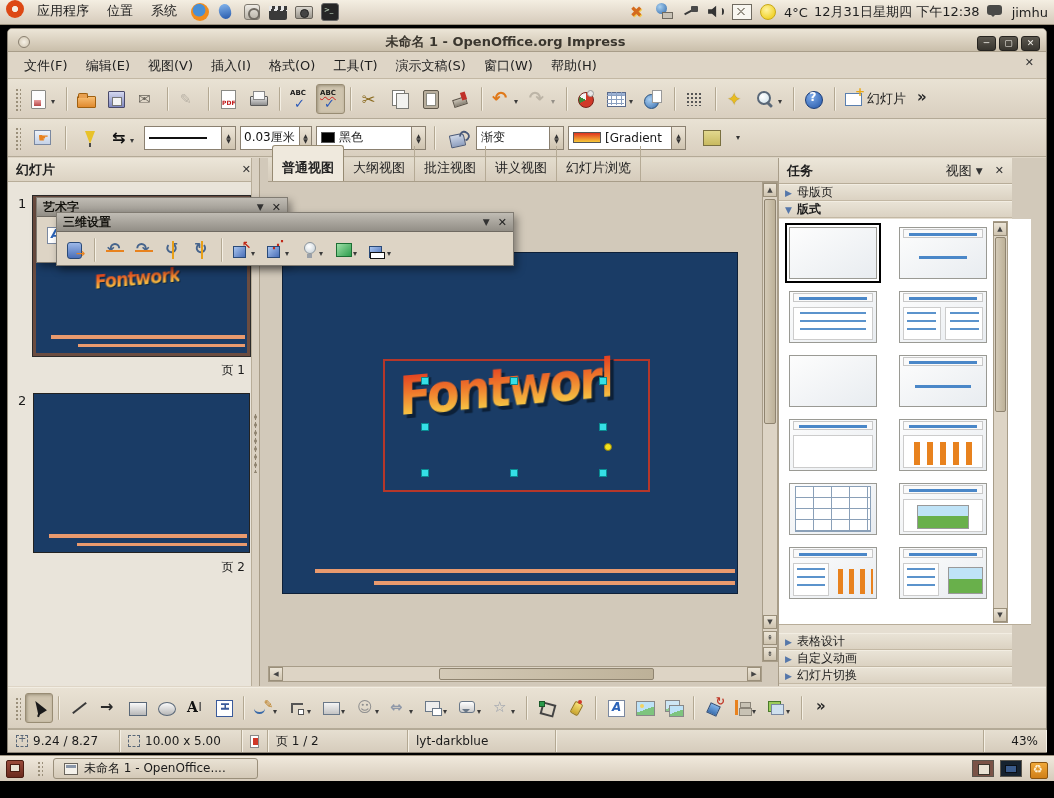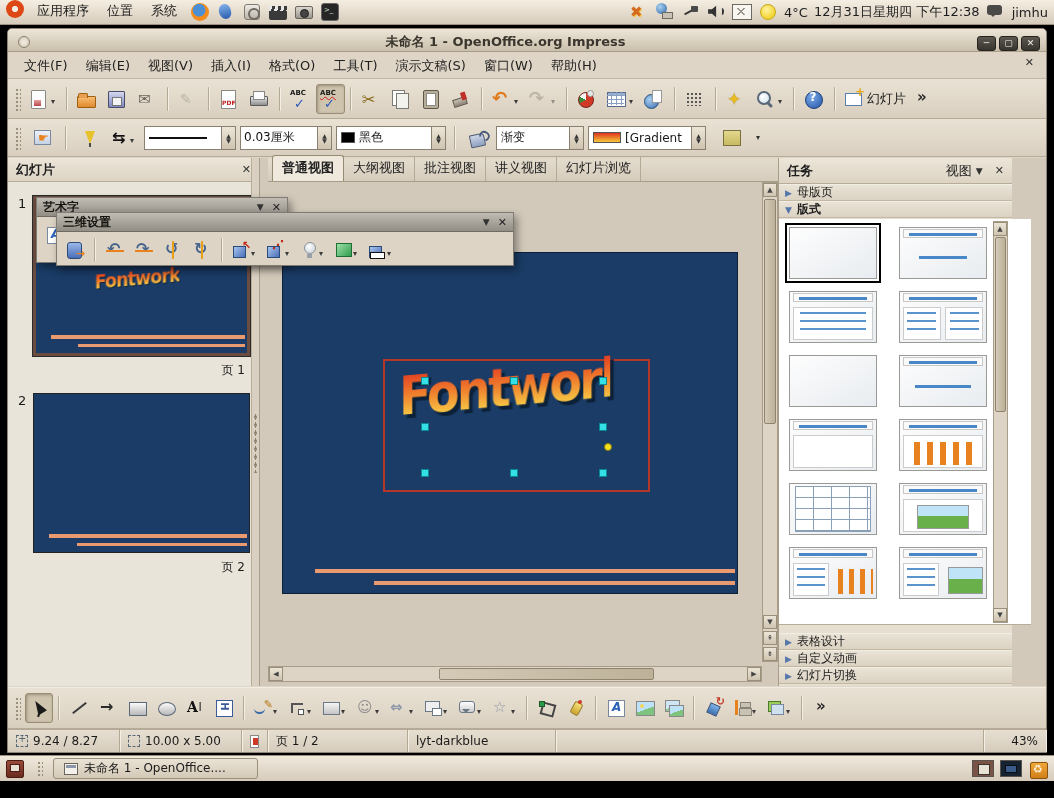--- a/index.html
+++ b/index.html
@@ -172,21 +172,21 @@
   .sline2{left:20%;bottom:4%;height:3px;}
   .plabel{text-align:right;font-size:12px;color:#1a1a1a;margin:6px 6px 0 0;}
   .splitter{position:absolute;right:0;top:0;width:8px;height:528px;background:#d9d0c1;border-left:1px solid #b8ad99;}
   .splitter::after{content:"";position:absolute;left:2px;top:255px;width:3px;height:60px;
     background-image:radial-gradient(#8f8470 1px,transparent 1.2px);background-size:3px 8px;}
 
   
   .canvas{position:absolute;left:260px;top:0;width:510px;height:528px;background:#d2c9ba;}
   .vtabs{position:absolute;left:0;top:0;right:0;height:24px;display:flex;align-items:flex-end;
     background:linear-gradient(#e3dccd,#d6ccbc);border-bottom:1px solid #a89d89;padding-left:4px;}
-  .vtab{font-size:13px;color:#222;padding:3px 9px 4px;border-right:1px solid #b5aa95;white-space:nowrap;}
+  .vtab{font-size:13px;color:#222;padding:13px 9px 4px;border-right:1px solid #b5aa95;white-space:nowrap;}
   .vtab.active{background:#efe9dd;font-weight:bold;border:1px solid #968a72;border-bottom:none;border-radius:3px 3px 0 0;}
   .slide{position:absolute;left:14px;top:94px;width:456px;height:342px;background:#1a3c66;border:1px solid #0e2038;}
   .redframe{position:absolute;left:100px;top:106px;width:267px;height:133px;border:2px solid #b5372a;}
   .fwmain{position:absolute;left:116px;top:112px;width:240px;text-align:center;font-size:54px;font-weight:bold;letter-spacing:-3px;
     transform:skewY(-5deg) scaleX(.88);transform-origin:left bottom;
     background:linear-gradient(180deg,#e03420 8%,#ef7a2c 46%,#f7d549 88%);-webkit-background-clip:text;background-clip:text;color:transparent;
     filter:drop-shadow(4px 4px 0 #0c2038);white-space:nowrap;}
   .selbox{position:absolute;left:142px;top:128px;width:178px;height:92px;}
   .hd{position:absolute;width:8px;height:8px;background:#35dfe6;border:1px solid #0a8a90;transform:translate(-50%,-50%);}
   .hdy{position:absolute;width:8px;height:8px;border-radius:50%;background:#f2e21c;border:1px solid #8f8010;transform:translate(-50%,-50%);}
@@ -650,21 +650,21 @@
           <span class="icn i-arrowstyle"></span>
           <span class="ddm"></span>
         </span>
       <span class="sel" style="width:92px">
           <span class="linesw"></span>
           <span class="spin">
             <span>▲</span>
             <span>▼</span>
           </span>
         </span>
-      <span class="sel" style="width:92px">
+      <span class="sel" style="width:72px">
           <input class="lwinput" style="border: none; width: 58px; height: 20px;" readonly="" value="0.03厘米">
           <span class="spin">
             <span>▲</span>
             <span>▼</span>
           </span>
         </span>
       <span class="sel" style="width:110px">
           <span class="swatch sw-black"></span>
           <span>黑色</span>
           <span class="spin">

